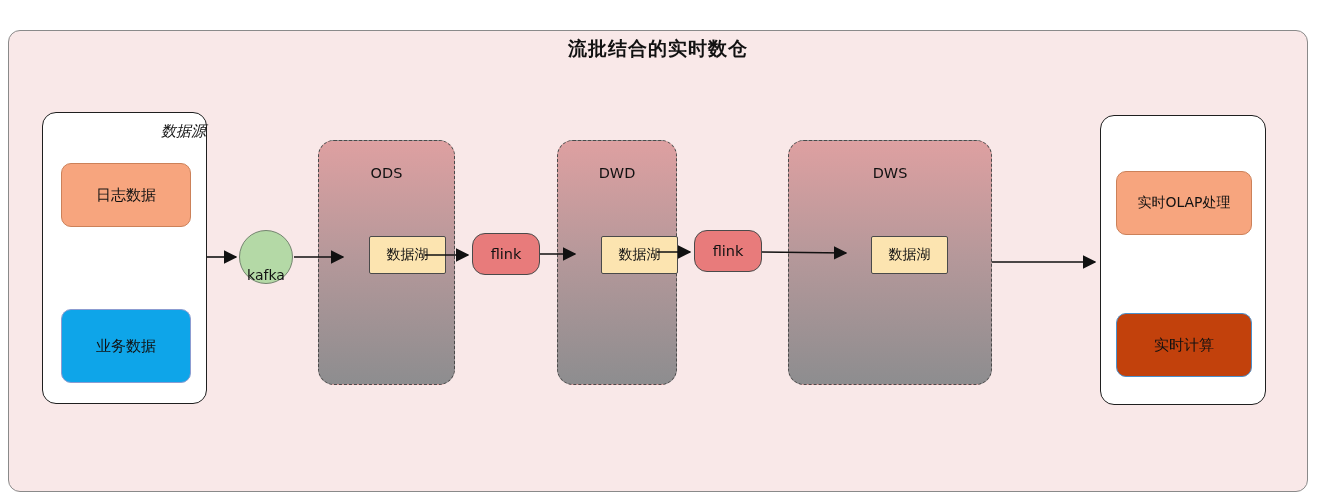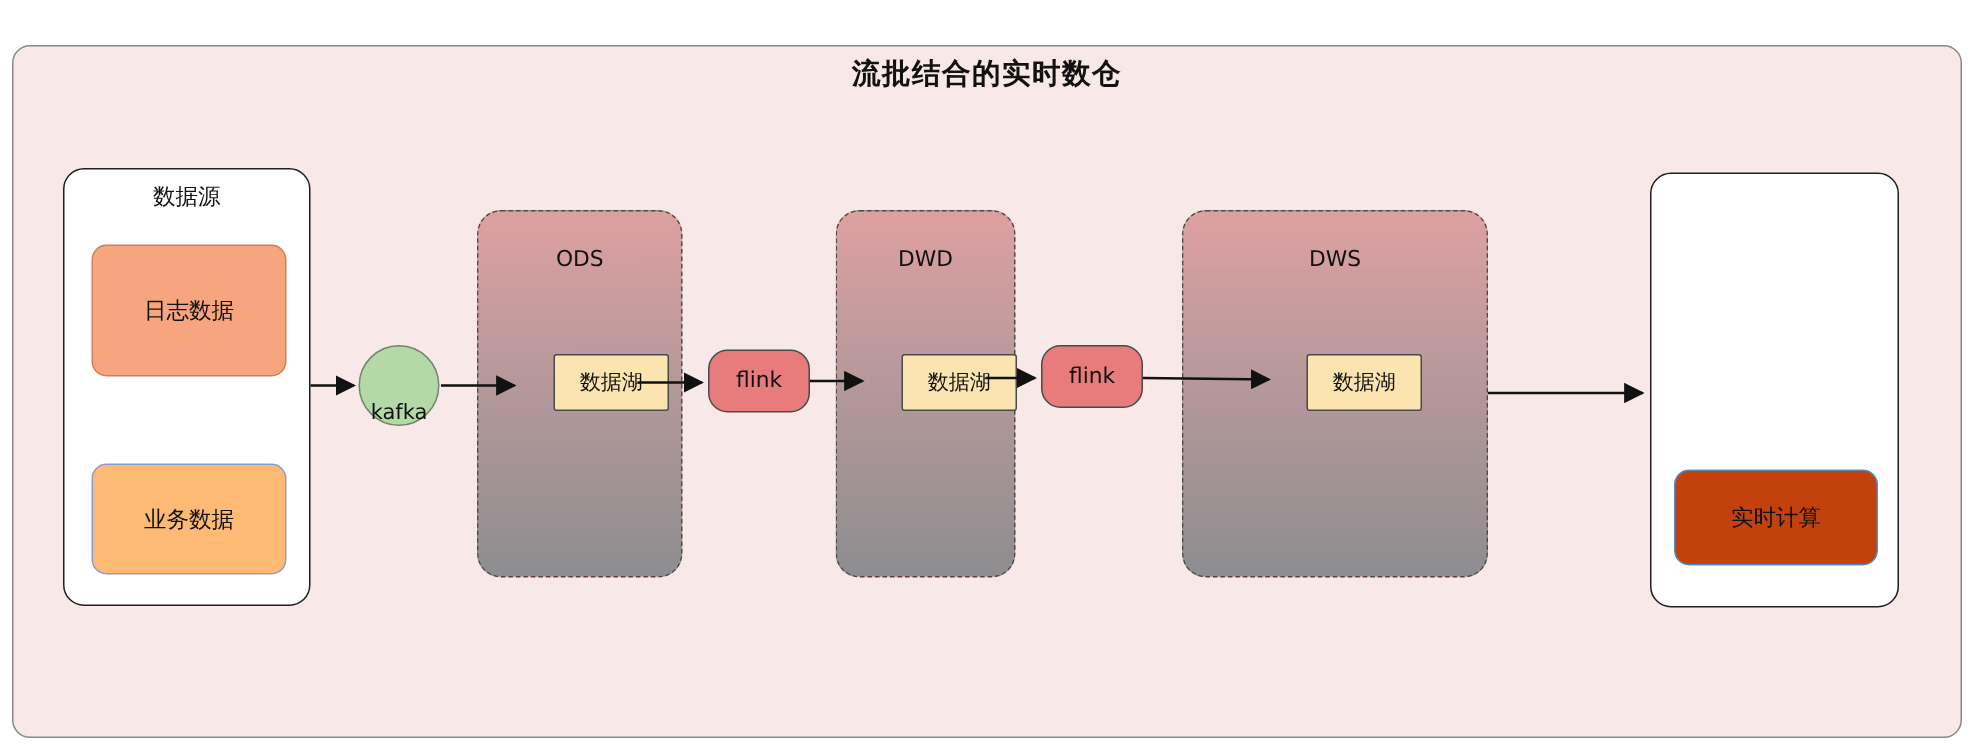--- a/index.html
+++ b/index.html
@@ -15,28 +15,28 @@
     position: absolute; left: 8px; top: 36px; width: 1300px;
     text-align: center; font-size: 19px; font-weight: 600; letter-spacing: 1px;
   }
 
   .group-panel {
     position: absolute; background: #ffffff;
     border: 1.4px solid #1f1f1f; border-radius: 14px;
   }
   .source-panel { left: 42px; top: 112px; width: 165px; height: 292px; }
   .output-panel { left: 1100px; top: 115px; width: 166px; height: 290px; }
-  .group-label { text-align: center; margin-top: 9px; font-size: 15px; }
+  .group-label { text-align: right; margin-top: 9px; font-size: 15px; font-style: italic; }
 
   .node {
     position: absolute; display: flex; align-items: center; justify-content: center;
     font-size: 15px; border-radius: 10px; text-align: center;
   }
-  .node-log { left: 18px; top: 50px; width: 130px; height: 88px; background: #f7a57e; border: 1.3px solid #cc8159; }
-  .node-business { left: 18px; top: 196px; width: 130px; height: 74px; background: #fdba74; border: 1.3px solid #8c9cd1; }
+  .node-log { left: 18px; top: 50px; width: 130px; height: 64px; background: #f7a57e; border: 1.3px solid #cc8159; }
+  .node-business { left: 18px; top: 196px; width: 130px; height: 74px; background: #0ea5e9; border: 1.3px solid #8c9cd1; }
   .node-olap { left: 15px; top: 55px; width: 136px; height: 64px; background: #f7a57e; border: 1.3px solid #cc8159; font-size: 14px; }
   .node-realtime { left: 15px; top: 197px; width: 136px; height: 64px; background: #c2410c; border: 1.3px solid #4a90cc; font-size: 15px; text-align: center; }
 
   .kafka-node {
     position: absolute; left: 239px; top: 230px; width: 54px; height: 54px;
     border-radius: 50%; background: #b4d9a6; border: 1.3px solid #74846f;
     display: flex; align-items: flex-end; justify-content: center; font-size: 14px;
   }
 
   .stage {
@@ -103,20 +103,23 @@
   </div>
 
   <div class="flink flink-2">flink</div>
 
   <div class="stage stage-dws">
     <div class="stage-label">DWS</div>
     <div class="lake lake-dws">数据湖</div>
   </div>
 
   <div class="group-panel output-panel">
+    <div class="node node-olap">
+      <span>实时OLAP处理</span>
+    </div>
     <div class="node node-realtime">
       <span>实时计算</span>
     </div>
   </div>
 
   <svg class="arrows" viewBox="0 0 1322 500">
     <defs>
       <marker id="arrowhead" viewBox="0 0 10 10" refX="9" refY="5" markerWidth="8.5" markerHeight="8.5" orient="auto-start-reverse">
         <path d="M0,0 L10,5 L0,10 z" fill="#111"></path>
       </marker>

